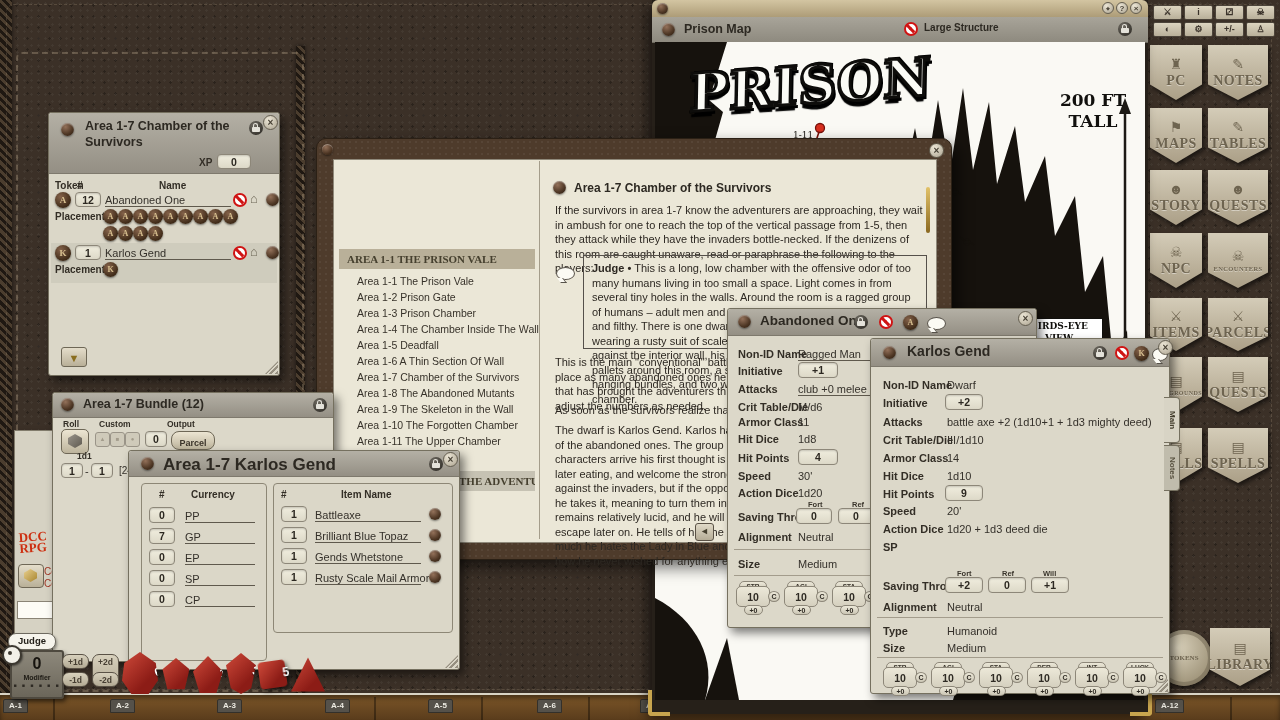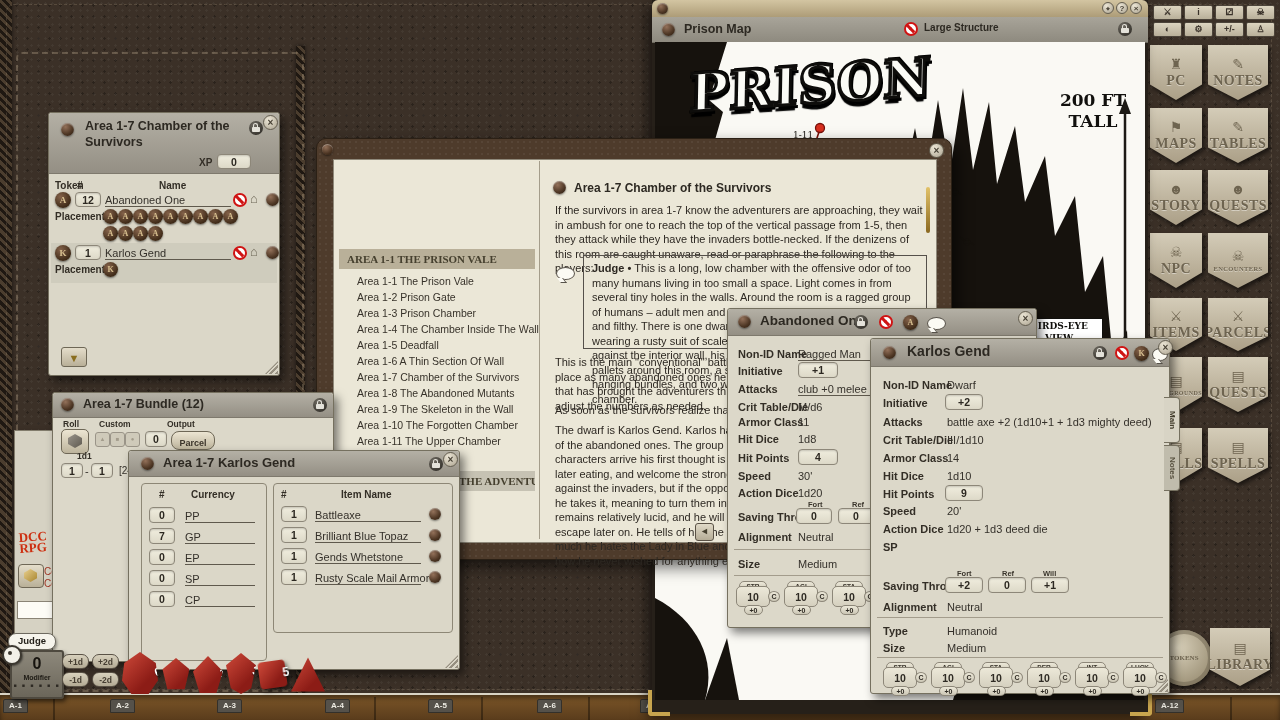--- a/index.html
+++ b/index.html
@@ -386,21 +386,21 @@
   <span class="fl" style="left:24px;top:58px;font-size:8.5px">1d1</span>
   <div class="nbox" style="left:8px;top:70px;width:22px;height:15px;line-height:14px">1</div>
   <span class="fv" style="left:32px;top:72px">-</span>
   <div class="nbox" style="left:38px;top:70px;width:22px;height:15px;line-height:14px">1</div>
   <span class="fv" style="left:66px;top:72px;font-size:10px">[24d</span>
 </div>
 
 <div class="win" style="left:128px;top:450px;width:330px;height:218px">
   <div class="tbar" style="height:25px"></div>
   <span class="dot" style="left:12px;top:6px"></span>
-  <span class="wt" style="left:34px;top:4px;font-size:13px">Area 1-7 Karlos Gend</span>
+  <span class="wt" style="left:34px;top:4px;font-size:17px">Area 1-7 Karlos Gend</span>
   <span class="lock" style="left:300px;top:6px"></span>
   <span class="xc" style="left:314px;top:1px">×</span>
 
   <div class="abs" style="left:12px;top:32px;width:124px;height:176px;background:#dbd7c8;border:1px solid #8d8776;border-radius:4px"></div>
   <span class="fl" style="left:30px;top:38px;font-size:10px">#</span>
   <span class="fl" style="left:62px;top:38px;font-size:10px">Currency</span>
   <div class="nbox" style="left:20px;top:56px;width:26px;height:16px;line-height:15px">0</div>
   <span class="fv unl" style="left:56px;top:59px;width:70px;display:inline-block">PP</span>
   <div class="nbox" style="left:20px;top:77px;width:26px;height:16px;line-height:15px">7</div>
   <span class="fv unl" style="left:56px;top:80px;width:70px;display:inline-block">GP</span>
@@ -574,21 +574,21 @@
 <div class="abs" style="left:8px;top:633px;width:46px;height:15px;background:#f6f4ec;border:1px solid #6e6a60;border-radius:8px;text-align:center;font-size:9.5px;font-weight:bold;color:#23201a;line-height:14px;box-shadow:1px 2px 3px rgba(0,0,0,.4);z-index:30">Judge</div>
 <div class="abs" style="left:10px;top:650px;width:50px;height:45px;background:linear-gradient(#8d887b,#6b665a);border:2px solid #4e493f;border-radius:3px;box-shadow:2px 3px 4px rgba(0,0,0,.5);text-align:center;z-index:30">
   <div style="font-size:16px;font-weight:bold;color:#16130e;line-height:20px;margin-top:2px">0</div>
   <div style="font-size:7px;font-weight:bold;color:#1d1a14">Modifier</div>
   <div style="margin-top:1px;letter-spacing:2px;font-size:5px;color:#2c2822">■ ■ ■ ■ ■ ■</div>
 </div>
 <div class="abs" style="left:2px;top:645px;width:16px;height:16px;border-radius:50%;background:#f2f0e8;border:2px solid #3c3830;box-shadow:1px 1px 2px rgba(0,0,0,.5);z-index:31">
   <span style="position:absolute;left:4px;top:4px;width:4px;height:4px;border-radius:50%;background:#3c3830"></span>
 </div>
 <div class="minibtn" style="left:62px;top:654px;width:27px;height:15px;line-height:14px;z-index:30">+1d</div>
-<div class="minibtn" style="left:92px;top:654px;width:27px;height:15px;line-height:14px;z-index:30">+2d</div>
+<div class="minibtn" style="left:92px;top:654px;width:27px;height:33px;line-height:14px;z-index:30">+2d</div>
 <div class="minibtn" style="left:62px;top:672px;width:27px;height:15px;line-height:14px;z-index:30">-1d</div>
 <div class="minibtn" style="left:92px;top:672px;width:27px;height:15px;line-height:14px;z-index:30">-2d</div>
 <div class="die" style="left:122px;top:652px;width:36px;height:42px;clip-path:polygon(50% 0,94% 26%,100% 68%,74% 100%,26% 100%,0 68%,6% 26%);z-index:30">
   <span class="dnum" style="top:13px;transform:rotate(-18deg)">6</span>
   </div>
 <div class="die" style="left:161px;top:658px;width:30px;height:34px;clip-path:polygon(50% 0,95% 33%,79% 92%,21% 92%,5% 33%);z-index:30">
   <span class="dnum" style="top:9px;transform:rotate(12deg)">7</span>
   </div>
 <div class="die" style="left:193px;top:656px;width:30px;height:37px;clip-path:polygon(50% 0,100% 42%,78% 100%,22% 100%,0 42%);z-index:30">
   <span class="dnum" style="top:10px;transform:rotate(-10deg)">1</span>

